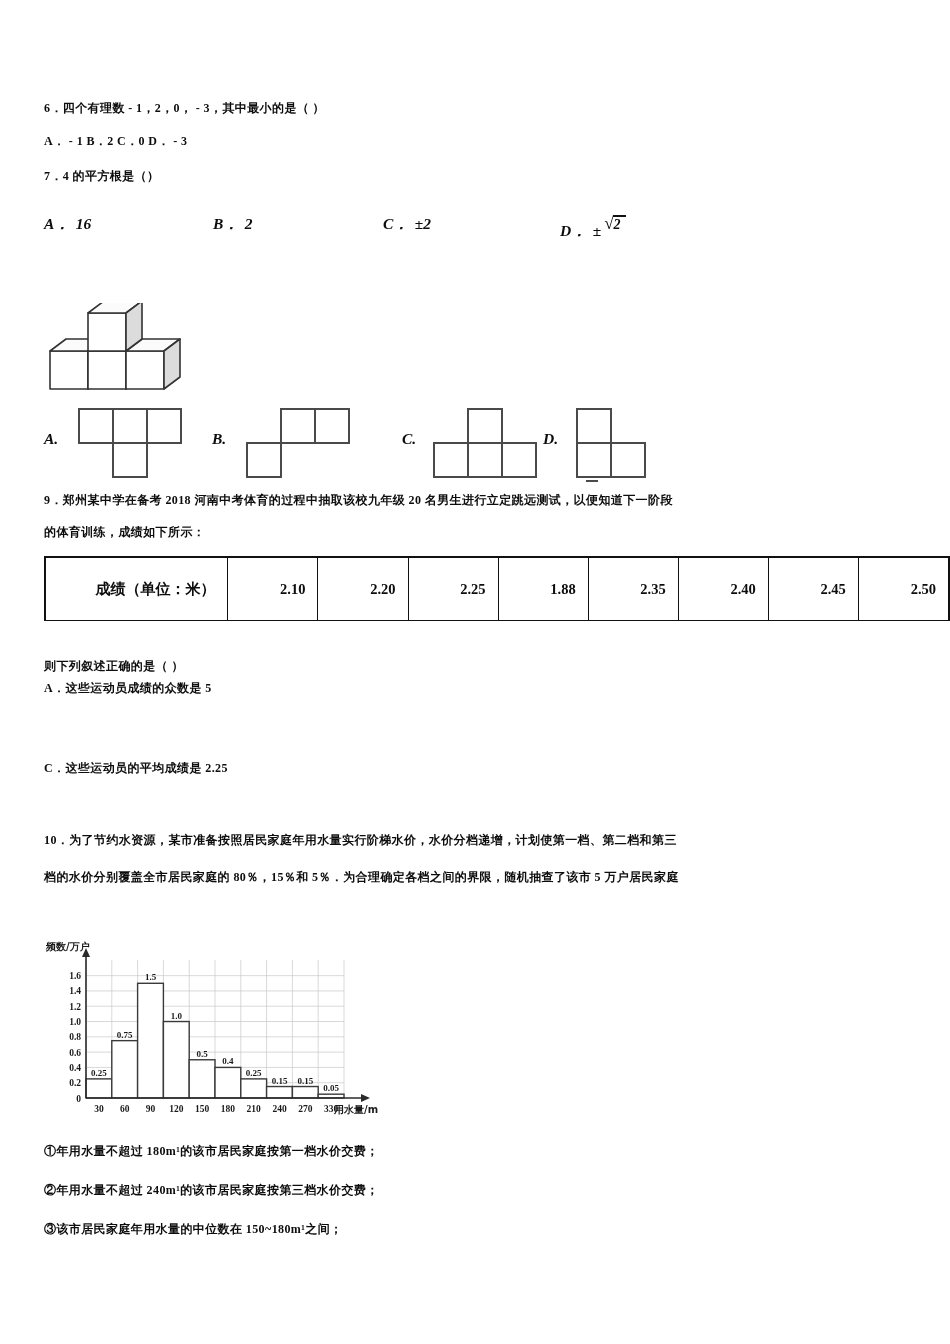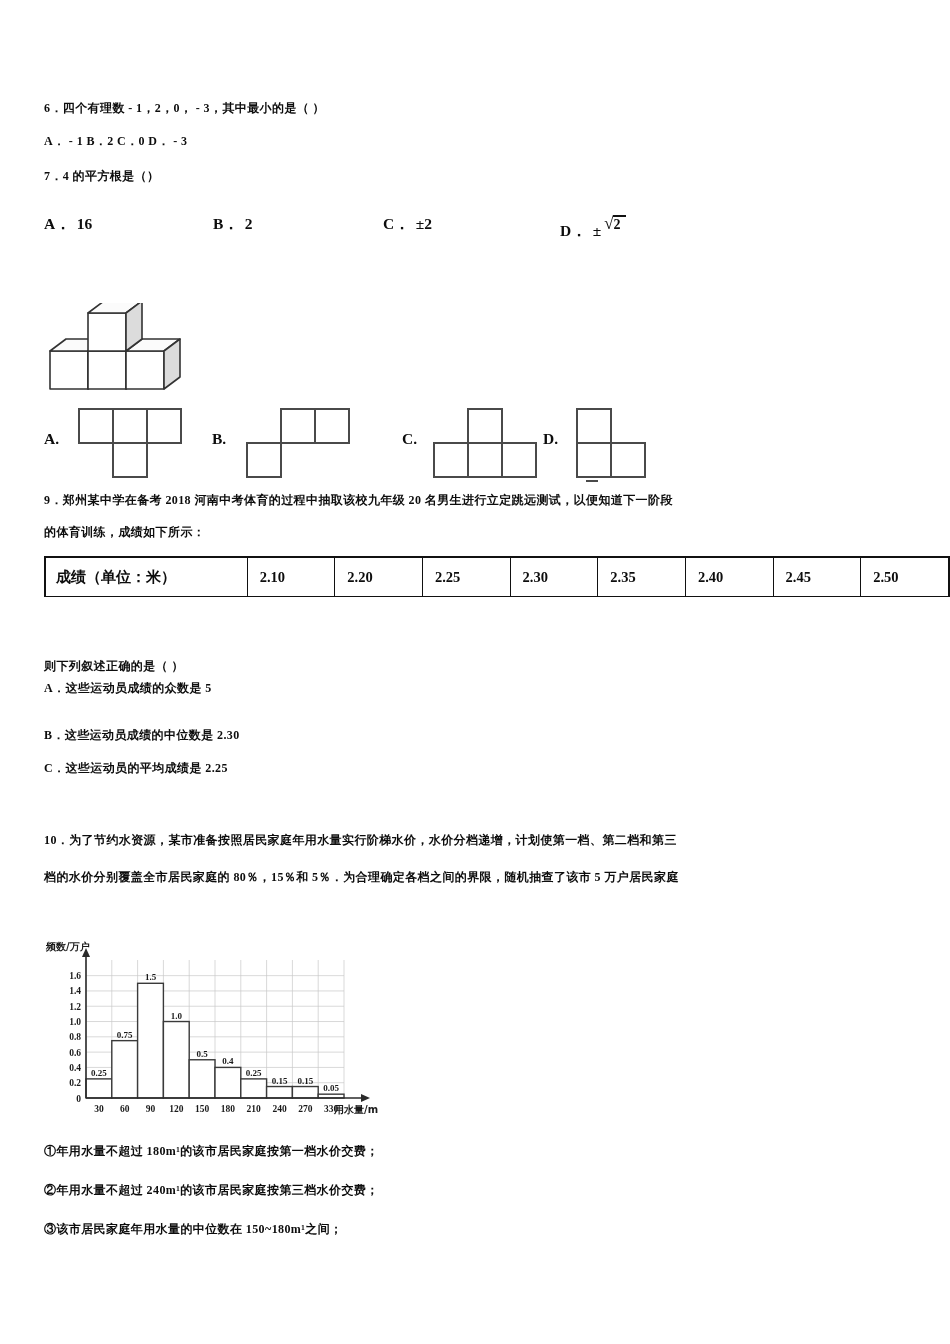--- a/index.html
+++ b/index.html
@@ -21,21 +21,21 @@
     width: 950px;
     height: 1344px;
   }
   .line {
     position: absolute;
     white-space: nowrap;
     font-weight: bold;
     font-size: 12px;
     letter-spacing: 0.4px;
   }
-  .opt { position: absolute; white-space: nowrap; font-weight: bold; font-size: 15.5px; }
+  .opt { position: absolute; white-space: nowrap; font-weight: bold; font-size: 15.5px; font-style: italic; }
 
   
   .sqrt-wrap {
     display: inline-block;
     position: relative;
     vertical-align: 7px;
     font-size: 14px;
     margin-left: 3px;
   }
   .sqrt-sym { font-size: 17px; }
@@ -58,23 +58,23 @@
   
   .tbl {
     position: absolute;
     border-collapse: collapse;
     font-weight: bold;
     font-size: 14.5px;
     background: #fff;
   }
   .tbl td {
     border: 1px solid #111;
-    padding: 0;
+    padding: 12px;
     height: 38px;
-    text-align: left;
+    text-align: right;
     vertical-align: middle;
     font-weight: bold;
   }
   .tbl td.lbl { width: 208px; padding-left: 10px; font-size: 15px; }
   .tbl td.val { width: 80px; padding-left: 12px; }
   .tbl tr.top td { border-top: 2px solid #111; }
   .tbl tr.bot td { border-bottom: 2px solid #111; }
   .tbl td.first { border-left: 2px solid #111; }
   .tbl td.last { border-right: 2px solid #111; }
 
@@ -180,32 +180,31 @@
   <div class="line" style="left:44px; top:492px;text-align:right;">9．郑州某中学在备考 2018 河南中考体育的过程中抽取该校九年级 20 名男生进行立定跳远测试，以便知道下一阶段</div>
   <div class="line" style="left:44px; top:524px;">的体育训练，成绩如下所示：</div>
 
   <table class="tbl" style="left:44px; top:556px;">
     <tbody>
       <tr class="top">
         <td class="lbl first">成绩（单位：米）</td>
         <td class="val">2.10</td>
         <td class="val">2.20</td>
         <td class="val">2.25</td>
-        <td class="val">2.30</td>
+        <td class="val">1.88</td>
         <td class="val">2.35</td>
         <td class="val">2.40</td>
         <td class="val">2.45</td>
         <td class="val last">2.50</td>
       </tr>
     </tbody>
   </table>
 
   <div class="line" style="left:44px; top:658px;">则下列叙述正确的是（      ）</div>
   <div class="line" style="left:44px; top:680px;">A．这些运动员成绩的众数是 5</div>
-  <div class="line" style="left:44px; top:727px;">B．这些运动员成绩的中位数是 2.30</div>
   <div class="line" style="left:44px; top:760px;">C．这些运动员的平均成绩是 2.25</div>
 
   <div class="line" style="left:44px; top:832px;">10．为了节约水资源，某市准备按照居民家庭年用水量实行阶梯水价，水价分档递增，计划使第一档、第二档和第三</div>
   <div class="line" style="left:44px; top:869px;">档的水价分别覆盖全市居民家庭的 80％，15％和 5％．为合理确定各档之间的界限，随机抽查了该市 5 万户居民家庭</div>
 
   <div class="hist">
     <svg id="hist-svg" width="350" height="192" viewBox="0 0 350 192">
         <text x="2" y="12" font-size="10" font-weight="bold" fill="#1a1a1a" class="cn">频数/万户</text>
         <line x1="42" y1="144.7058823529412" x2="300" y2="144.7058823529412" stroke="#c9c9c9" stroke-width="0.7"></line>
         <line x1="42" y1="129.41176470588235" x2="300" y2="129.41176470588235" stroke="#c9c9c9" stroke-width="0.7"></line>

